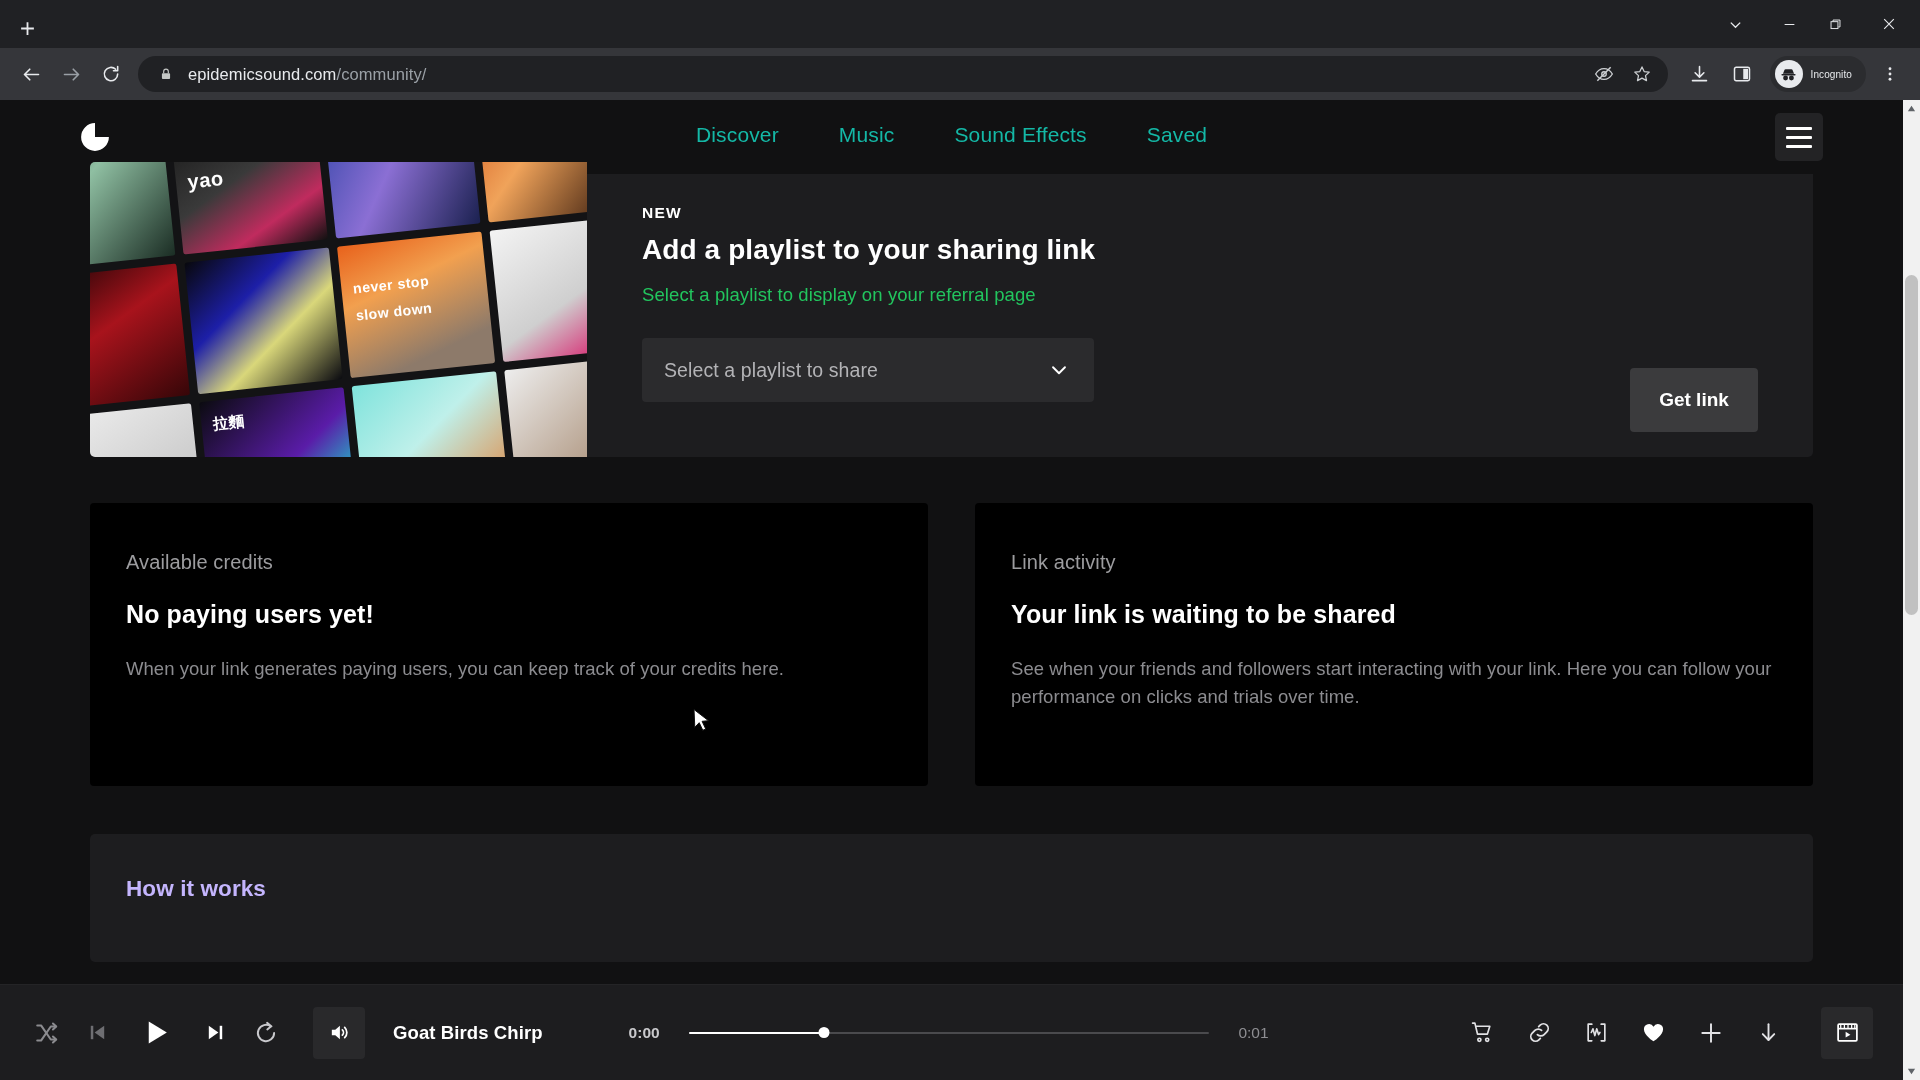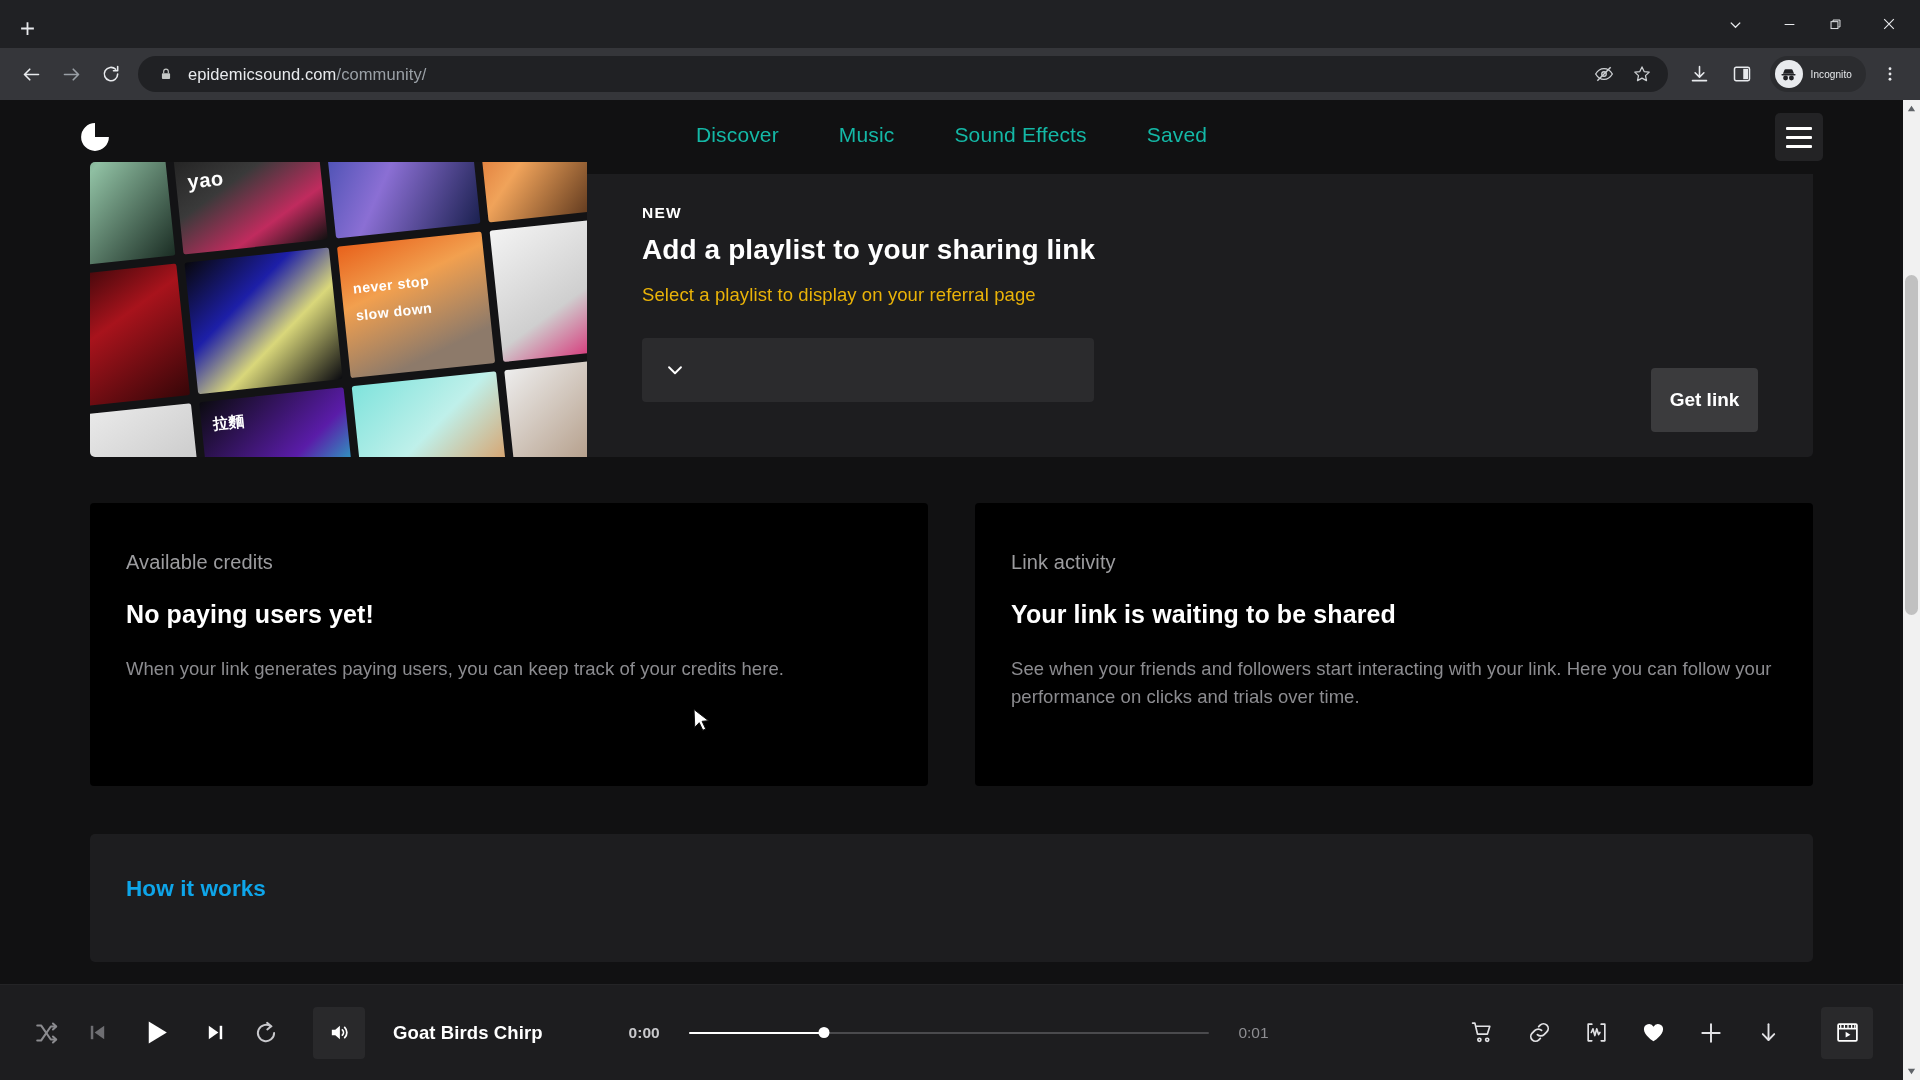--- a/index.html
+++ b/index.html
@@ -102,49 +102,49 @@
     background:#131315;
   }
   .mosaic { position:absolute; inset:-26px -8px -8px -8px; transform: rotate(-6deg) scale(1.18); }
   .mrow { display:flex; gap:7px; margin-bottom:7px; height:112px; }
   .mcell { flex:1 1 0; border-radius:2px; position:relative; overflow:hidden; }
   .mcell .lbl { position:absolute; left:8%; top:38%; color:#fff; font-size:17px; font-weight:bold; letter-spacing:.4px; line-height:1.1;}
 
   .promo-body { flex:1 1 auto; padding: 42px 0 0 55px; position:relative; }
   .badge-new { color:#fff; font-size:15.5px; font-weight:bold; letter-spacing:1.2px; }
   .promo-title { color:#fff; font-size:28px; font-weight:bold; margin-top:12px; letter-spacing:.1px;}
-  .promo-sub { color:#eab308; font-size:18.5px; margin-top:18px; letter-spacing:.1px;}
+  .promo-sub { color:#22c55e; font-size:18.5px; margin-top:18px; letter-spacing:.1px;}
   .promo-row { display:flex; align-items:center; margin-top:32px; }
   .select-box {
     width:452px; height:64px; background:#2b2b2d; border-radius:4px;
     display:flex; align-items:center; padding: 0 24px 0 22px;
   }
   .select-text { color:#b3b3b6; font-size:19.5px; flex:1 1 auto; letter-spacing:.1px;}
   .get-link-btn {
     position:absolute; right:55px; top:238px; transform: translateY(-50%);
-    width:107px; height:64px; background:#3b3b3d; border-radius:4px;
+    width:128px; height:64px; background:#3b3b3d; border-radius:4px;
     color:#fff; font-size:19px; font-weight:bold; display:flex; align-items:center; justify-content:center;
   }
 
   
   .cards { display:flex; gap:47px; margin-top:46px; }
   .card {
     flex:1 1 0; background:#000000; border-radius:4px; padding: 48px 36px 40px 36px;
     min-height:283px; position:relative;
   }
   .card-kicker { color:#9c9c9f; font-size:20px; letter-spacing:.1px;}
   .card-title { color:#fff; font-size:25px; font-weight:bold; margin-top:26px; letter-spacing:.1px;}
   .card-body { color:#8c8c90; font-size:18.5px; line-height:1.52; margin-top:26px; letter-spacing:.05px;}
 
   
   .howitworks {
     background:#1d1d1f; border-radius:5px; margin-top:48px; padding: 42px 36px 60px 36px;
     min-height:120px;
   }
-  .how-title { color:#0ea5e9; font-size:22.5px; font-weight:bold; letter-spacing:.1px;}
+  .how-title { color:#c4b5fd; font-size:22.5px; font-weight:bold; letter-spacing:.1px;}
 
   
   .pagescroll { position:absolute; right:0; top:0; width:17px; height:980px; background:#f1f1f1; }
   .ps-arrow { width:17px; height:17px; display:flex; align-items:center; justify-content:center; background:#f1f1f1;}
   .ps-thumb { position:absolute; left:2px; width:13px; border-radius:7px; background:#c1c1c1; }
 
   
   .player {
     position:absolute; left:0; bottom:0; width:1903px; height:96px;
     background:#1d1d1f; display:flex; align-items:center; padding: 0 30px 0 34px;
@@ -334,20 +334,21 @@
               </div>
             </div>
           </div>
 
           <div class="promo-body">
             <div class="badge-new">NEW</div>
             <div class="promo-title">Add a playlist to your sharing link</div>
             <div class="promo-sub">Select a playlist to display on your referral page</div>
             <div class="promo-row">
               <div class="select-box">
+                <div class="select-text">Select a playlist to share</div>
                 <div style="display:flex;">
                   <svg width="22" height="22" viewBox="0 0 24 24">
                       <path d="M5.5 9l6.5 6.5L18.5 9" stroke="#ffffff" stroke-width="2.1" fill="none" stroke-linecap="round" stroke-linejoin="round"></path>
                     </svg>
                 </div>
               </div>
             </div>
             <div class="get-link-btn">Get link</div>
           </div>
         </div>

